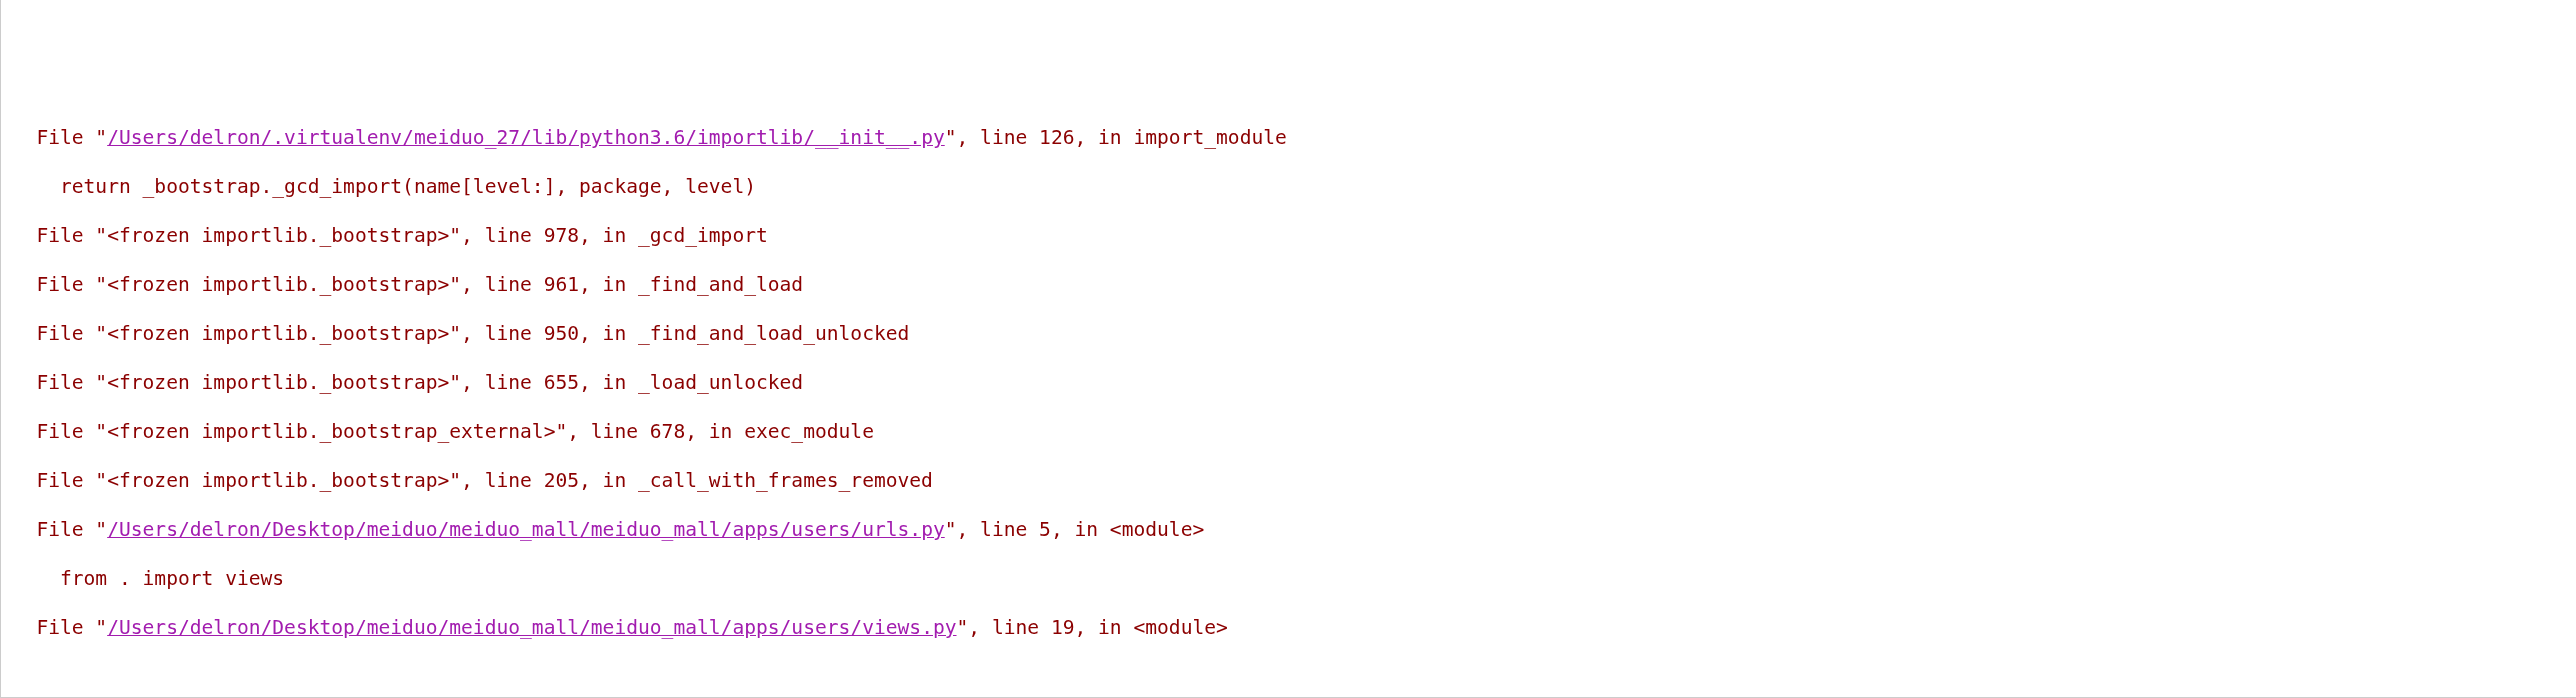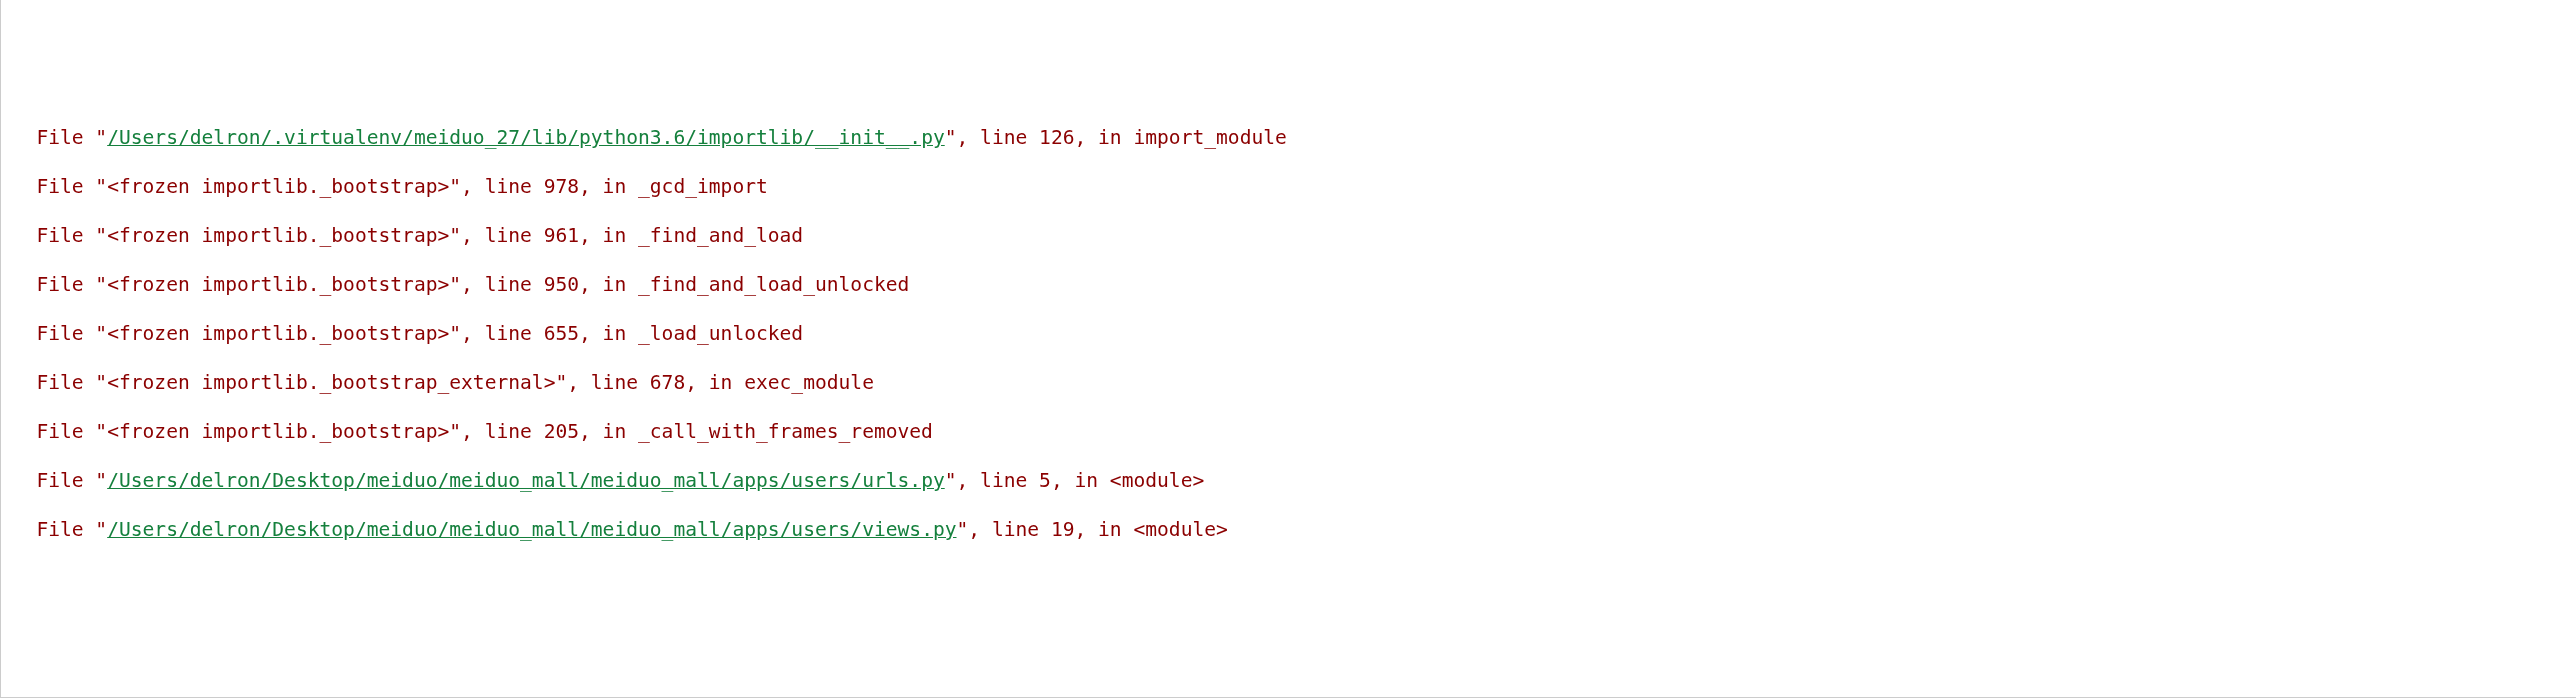--- a/index.html
+++ b/index.html
@@ -19,40 +19,42 @@
       border-bottom: 1px solid #ccc;
       overflow: hidden;
       width: 2576px;
       height: 698px;
     }
     .trace-line {
       color: #8b0000;
     }
     .file-link {
       text-decoration: underline;
-      color: #15803d;
+      color: #a21caf;
     }
     .traceback-container {
       position: relative;
     }
   </style>
 </head>
 <body>
 
 
 
 <div class="traceback-container">
 <div class="trace-line"><span>  File "</span><span class="file-link">/Users/delron/.virtualenv/meiduo_27/lib/python3.6/importlib/__init__.py</span><span>", line 126, in import_module</span></div>
+<div class="trace-line">    return _bootstrap._gcd_import(name[level:], package, level)</div>
 <div class="trace-line">  File "&lt;frozen importlib._bootstrap&gt;", line 978, in _gcd_import</div>
 <div class="trace-line">  File "&lt;frozen importlib._bootstrap&gt;", line 961, in _find_and_load</div>
 <div class="trace-line">  File "&lt;frozen importlib._bootstrap&gt;", line 950, in _find_and_load_unlocked</div>
 <div class="trace-line">  File "&lt;frozen importlib._bootstrap&gt;", line 655, in _load_unlocked</div>
 <div class="trace-line">  File "&lt;frozen importlib._bootstrap_external&gt;", line 678, in exec_module</div>
 <div class="trace-line">  File "&lt;frozen importlib._bootstrap&gt;", line 205, in _call_with_frames_removed</div>
 <div class="trace-line"><span>  File "</span><span class="file-link">/Users/delron/Desktop/meiduo/meiduo_mall/meiduo_mall/apps/users/urls.py</span><span>", line 5, in &lt;module&gt;</span></div>
+<div class="trace-line">    from . import views</div>
 <div class="trace-line"><span>  File "</span><span class="file-link">/Users/delron/Desktop/meiduo/meiduo_mall/meiduo_mall/apps/users/views.py</span><span>", line 19, in &lt;module&gt;</span></div>
 
 
 
 
 
 
 </div>
 
 

